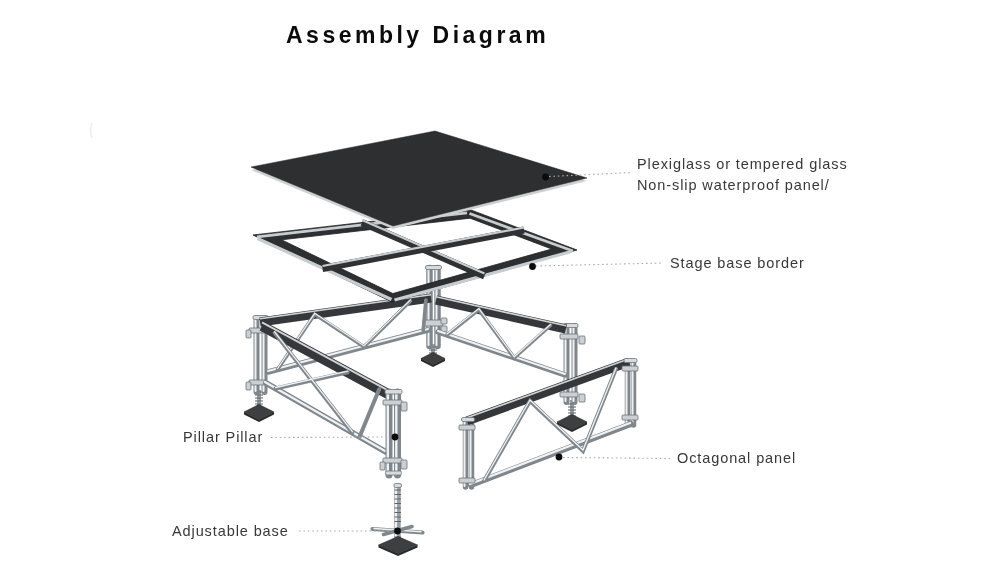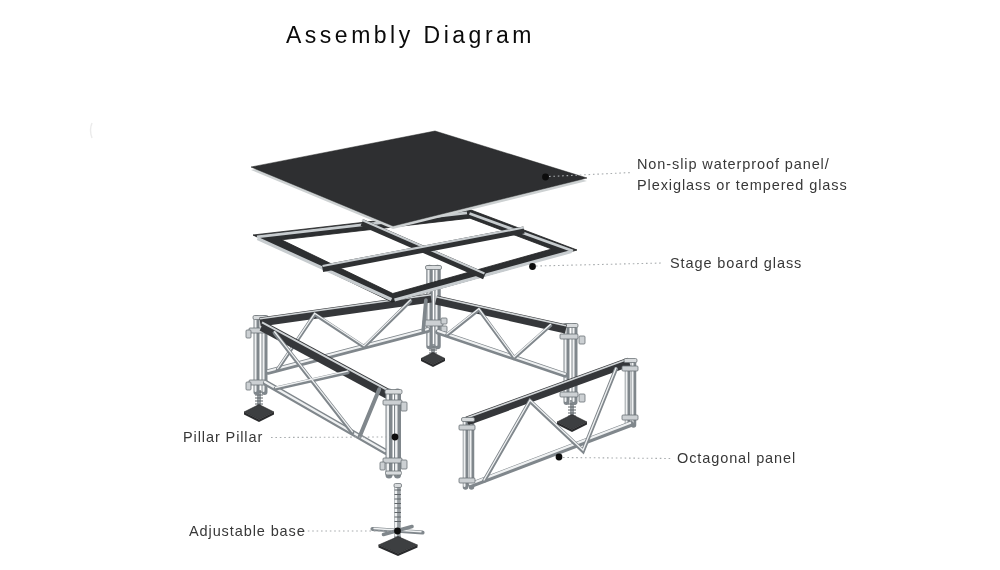--- a/index.html
+++ b/index.html
@@ -1,19 +1,19 @@
 <!DOCTYPE html>
 <html><head>
 <meta charset="utf-8">
 <style>
   html,body{margin:0;padding:0;background:#fff;}
   .stage{position:relative;width:1000px;height:570px;background:#ffffff;overflow:hidden;
          font-family:"Liberation Sans","DejaVu Sans",sans-serif;}
   .stage svg{position:absolute;left:0;top:0;}
-  .title{position:absolute;left:286px;top:22px;font-size:23px;font-weight:normal;
+  .title{position:absolute;left:286px;top:22px;font-size:23px;font-weight:bold;
          letter-spacing:3.5px;color:#0b0b0b;white-space:nowrap;}
   .lbl{position:absolute;font-size:14.5px;letter-spacing:0.9px;color:#383838;white-space:nowrap;}
   .lbl .ln{line-height:20.5px;}
   
   .tub{stroke:#80878c;fill:none;stroke-linecap:round;}
   .tubhi{stroke:#eff1f2;fill:none;stroke-linecap:round;}
   .chord{stroke:#35373a;fill:none;}
   .chordhi{stroke:#d0d4d6;fill:none;}
   .clamp{fill:#ccd0d3;stroke:#6b7176;stroke-width:.8;}
   .cap{fill:#d8dbdd;stroke:#70767a;stroke-width:.8;}
@@ -192,24 +192,24 @@
       <circle cx="532.5" cy="266.5" r="3.4" fill="#0c0c0c"></circle>
       <circle cx="395" cy="437" r="3.4" fill="#0c0c0c"></circle>
       <circle cx="559" cy="457" r="3.4" fill="#0c0c0c"></circle>
       <circle cx="397.5" cy="531" r="3.4" fill="#0c0c0c"></circle>
     </g>
   </svg>
 
   <div class="title">Assembly Diagram</div>
 
   <div class="lbl" style="left:637px;top:154px;">
+    <div class="ln">Plexiglass or tempered glass</div>
     <div class="ln">Non-slip waterproof panel/</div>
-    <div class="ln">Plexiglass or tempered glass</div>
   </div>
 
-  <div class="lbl" style="left:670px;top:255px;">Stage board glass</div>
+  <div class="lbl" style="left:670px;top:255px;">Stage base border</div>
 
   <div class="lbl" style="left:183px;top:429px;">Pillar Pillar</div>
 
   <div class="lbl" style="left:677px;top:450px;">Octagonal panel</div>
 
-  <div class="lbl" style="left:189px;top:523px;">Adjustable base</div>
+  <div class="lbl" style="left:172px;top:523px;">Adjustable base</div>
 </div>
 
 </body></html>

